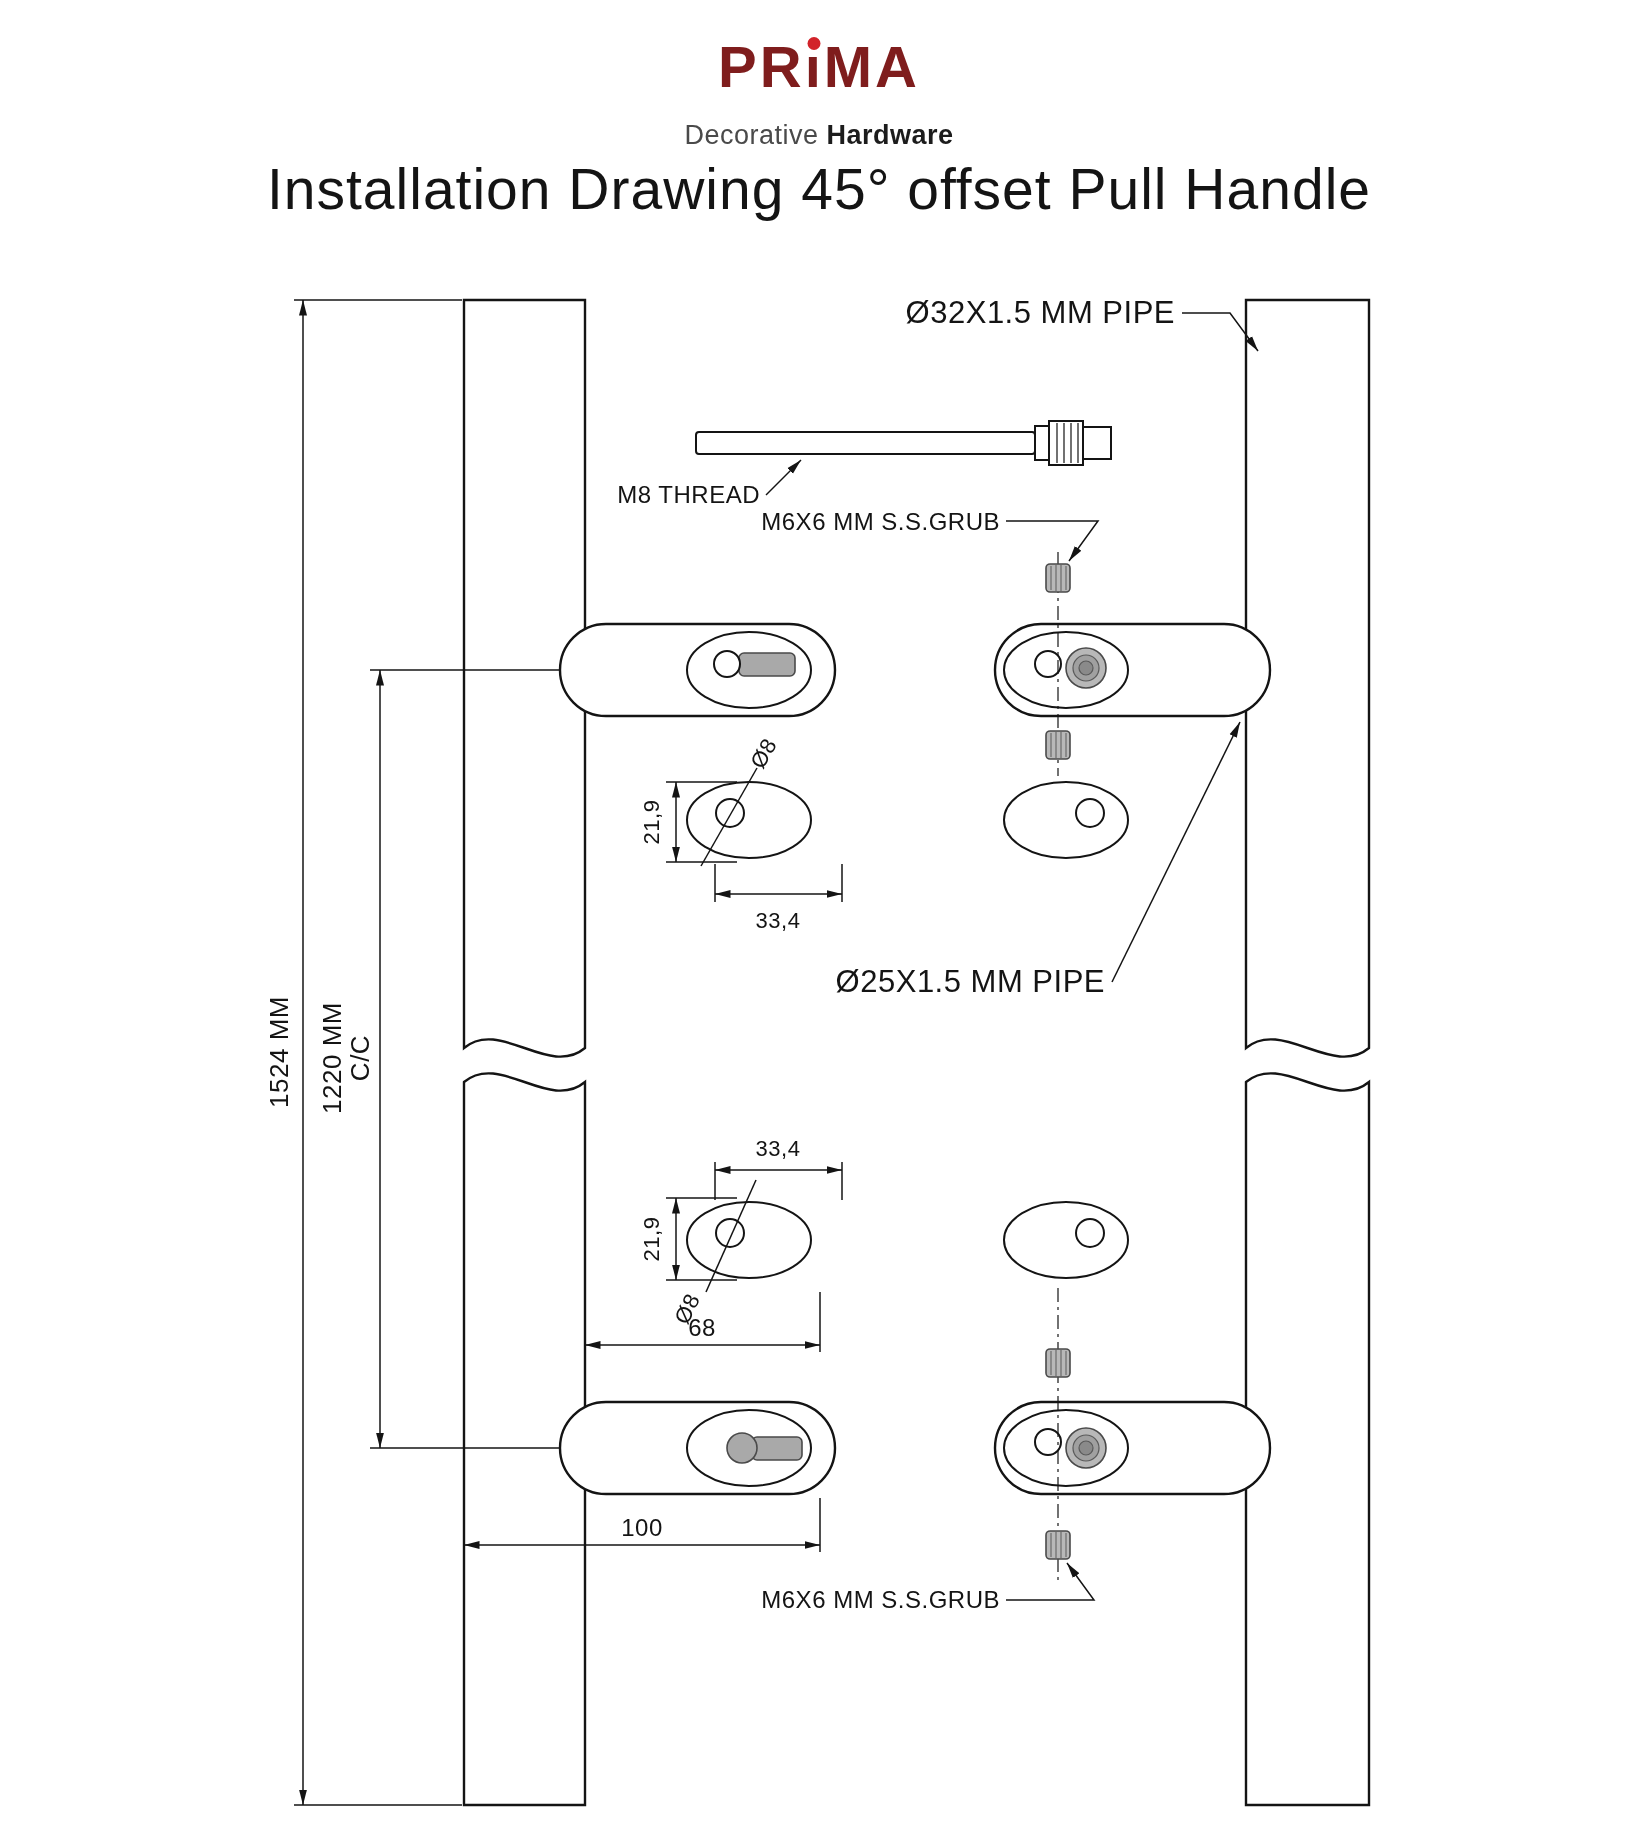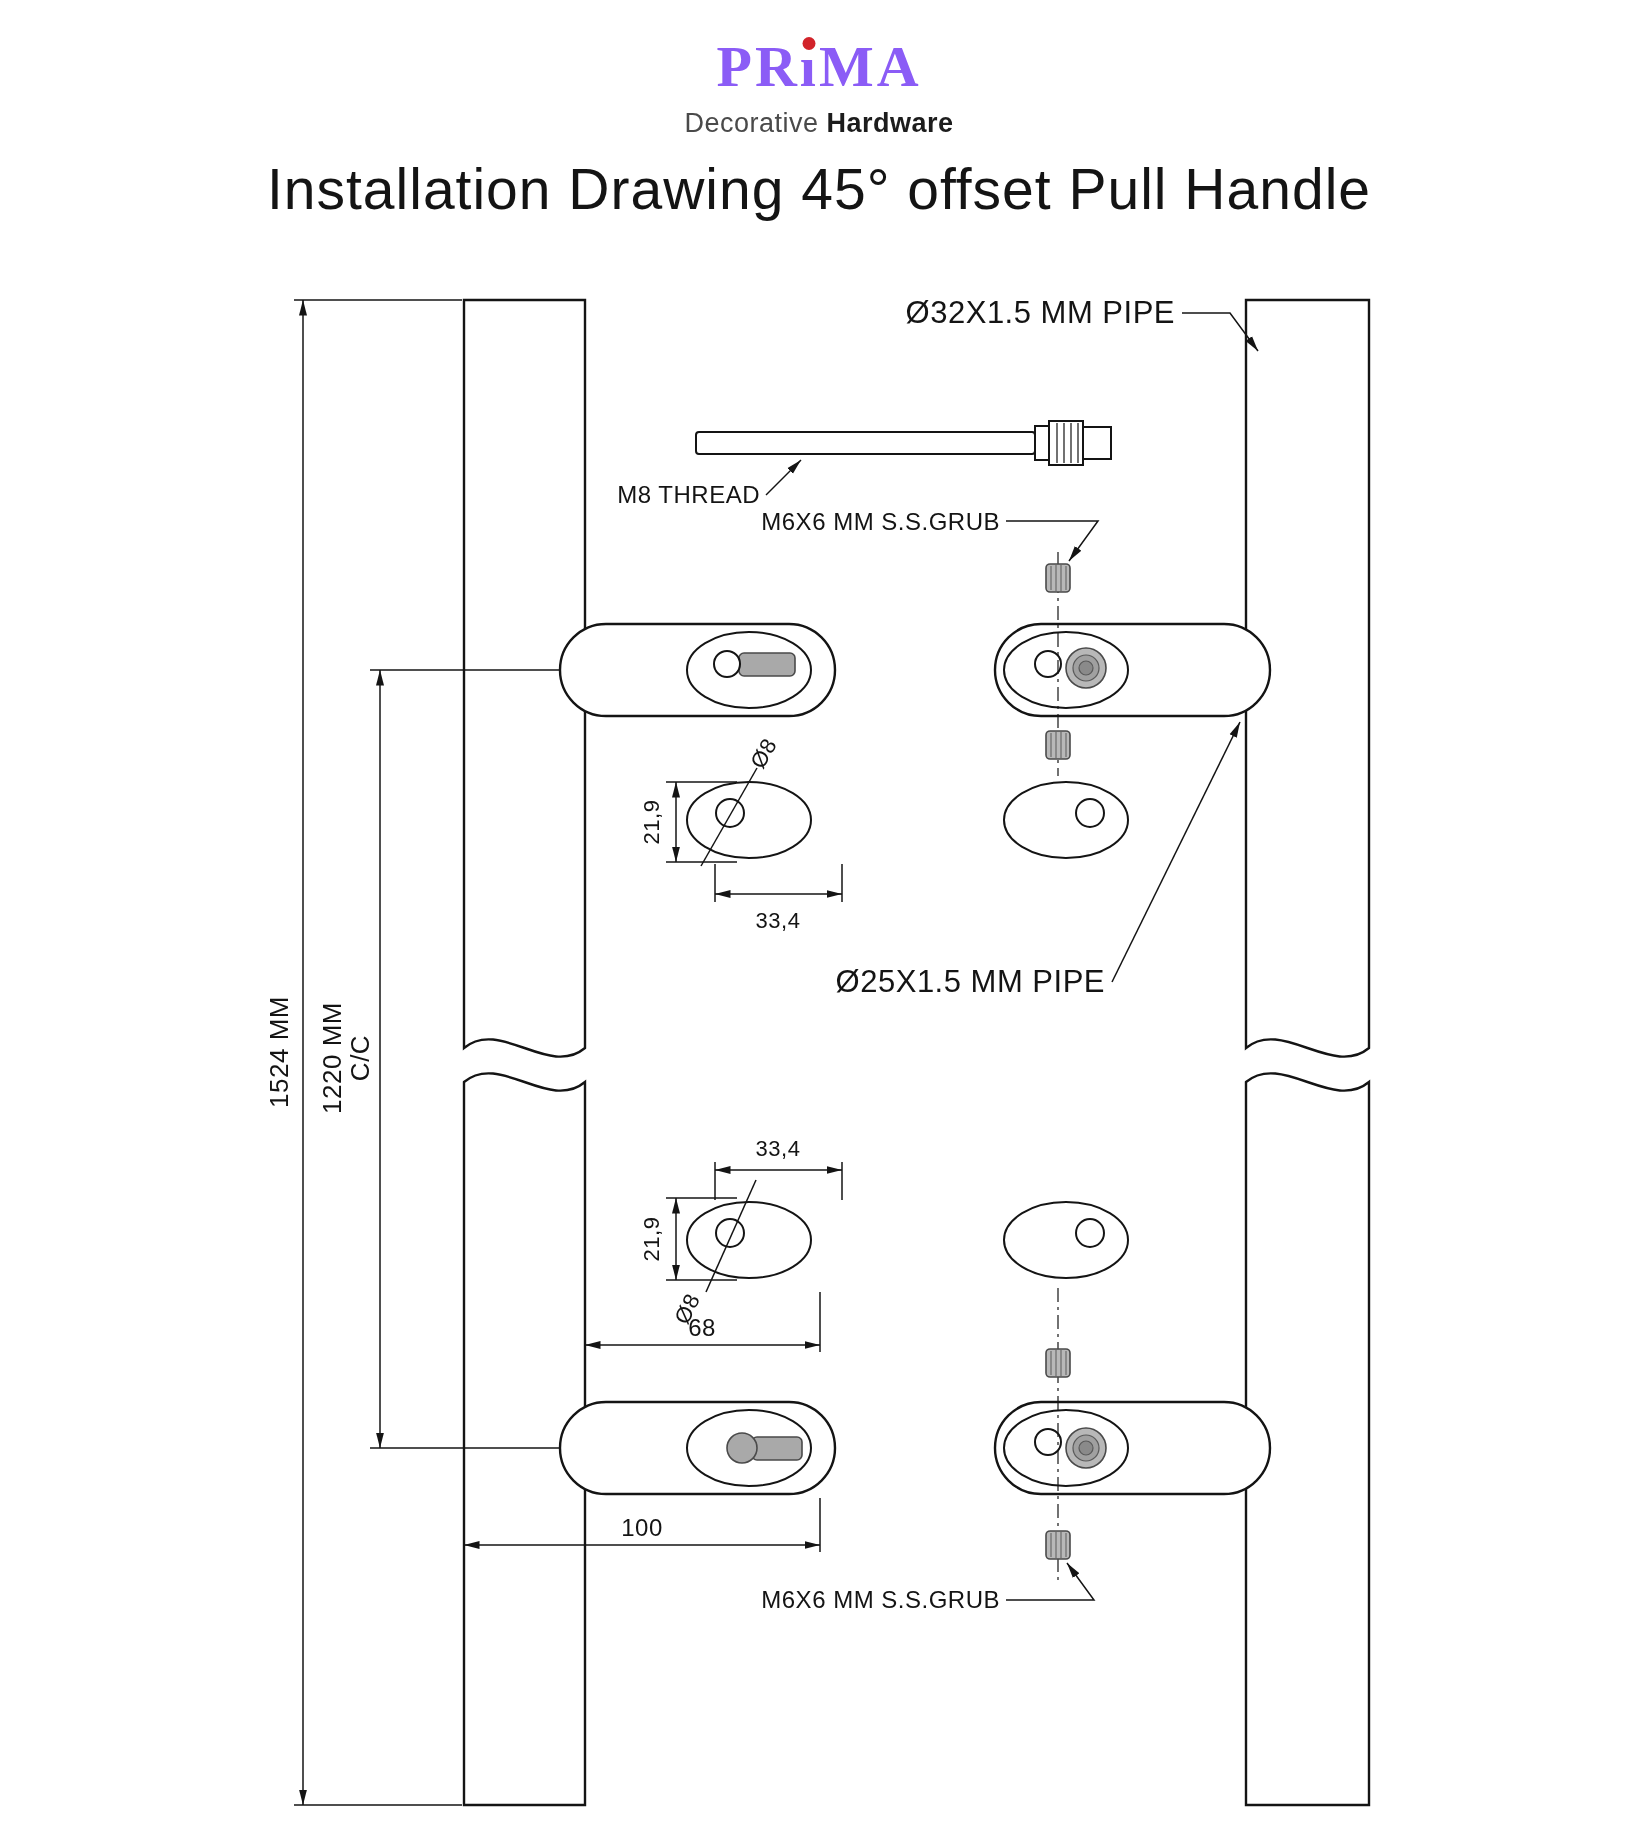--- a/index.html
+++ b/index.html
@@ -3,40 +3,40 @@
 <meta charset="utf-8">
 <style>
   html,body{margin:0;padding:0;background:#ffffff;}
   .page{position:relative;width:1638px;height:1838px;background:#fff;
         font-family:"Liberation Sans",sans-serif;overflow:hidden;}
   .header{position:absolute;top:38px;left:0;width:100%;text-align:center;}
   .brand{font-size:58px;font-weight:700;letter-spacing:3px;line-height:1;color:#7a1f2e;}
   .i-wrap{position:relative;display:inline-block;}
   .i-wrap .dot{position:absolute;left:50%;transform:translateX(-50%);top:-1px;
                width:13px;height:13px;border-radius:50%;background:#d2232a;}
-  .tagline{font-size:27px;color:#4a4a4a;margin-top:12px;letter-spacing:.5px;}
+  .tagline{font-size:27px;color:#4a4a4a;margin-top:24px;letter-spacing:.5px;}
   .tagline b{color:#1c1c1c;}
   .title{position:absolute;top:156px;left:0;width:100%;text-align:center;
          font-size:57px;font-weight:500;color:#141414;letter-spacing:1px;}
   svg.drawing{position:absolute;left:0;top:0;}
   svg.drawing text{font-family:"Liberation Sans",sans-serif;fill:#141414;letter-spacing:.5px;}
   .fillw{fill:#ffffff;stroke:#141414;stroke-width:2.4;}
   .thin{fill:#ffffff;stroke:#141414;stroke-width:2;}
   .dim{stroke:#141414;stroke-width:1.5;fill:none;}
   .cl{stroke:#141414;stroke-width:1.2;fill:none;stroke-dasharray:14 5 3 5;}
   .gray{fill:#a9a9a9;stroke:#4a4a4a;stroke-width:1.6;}
   .knurl{stroke:#6a6a6a;stroke-width:1.2;fill:none;}
 </style>
 </head>
 <body>
 
 <div class="page">
 
   <div class="header">
-    <div class="brand" style="color: #8b5cf6; font-family: Liberation Serif, serif;"><span>PR</span><span class="i-wrap"><span class="dot" style="background: rgb(210, 35, 42);"></span><span>ı</span></span><span>MA</span></div>
+    <div class="brand" style="color: #7f1d1d;"><span>PR</span><span class="i-wrap"><span class="dot" style="background: rgb(210, 35, 42);"></span><span>ı</span></span><span>MA</span></div>
     <div class="tagline"><span>Decorative </span><b>Hardware</b></div>
   </div>
 
   <div class="title">Installation Drawing 45° offset Pull Handle</div>
 
   <svg class="drawing" viewBox="0 0 1638 1838" width="1638" height="1838">
     <defs>
       <marker id="arr" viewBox="0 0 16 10" refX="15.5" refY="5" markerWidth="16" markerHeight="10" markerUnits="userSpaceOnUse" orient="auto-start-reverse">
         <path d="M15.5,5 L0,1 L0,9 Z" fill="#141414"></path>
       </marker>

